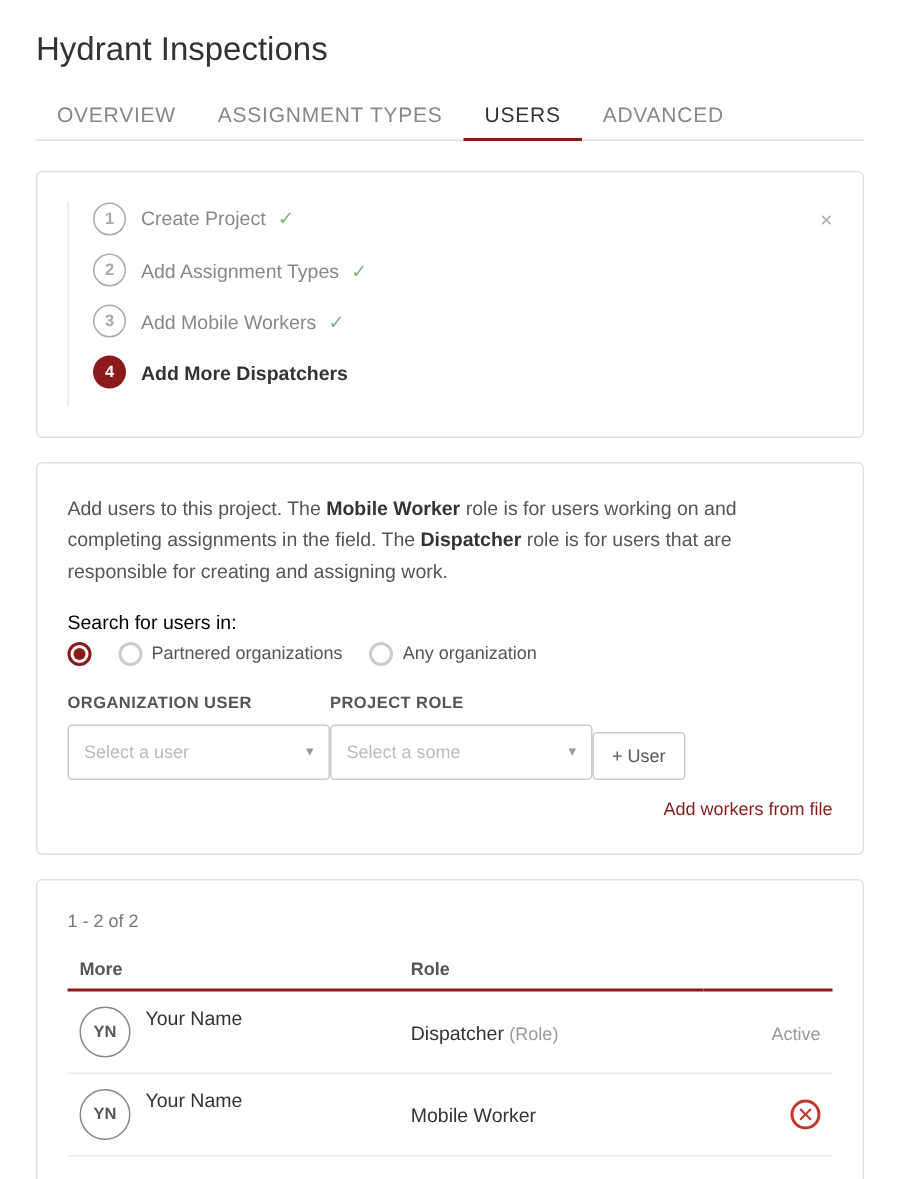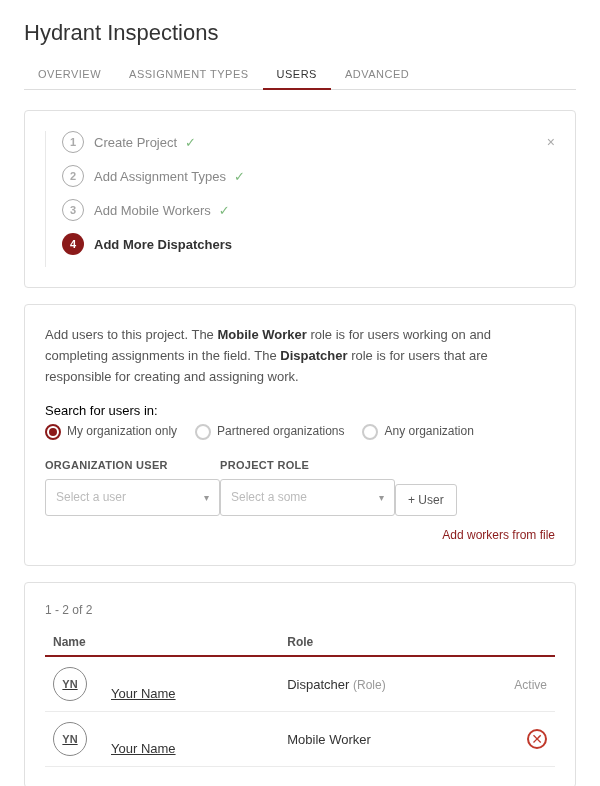--- a/index.html
+++ b/index.html
@@ -22,21 +22,21 @@
       color: #333;
       margin-bottom: 14px;
     }
     .nav-tabs {
       display: flex;
       gap: 0;
       border-bottom: 1px solid #ddd;
       margin-bottom: 20px;
     }
     .nav-tab {
-      font-size: 11px;
+      font-size: 14px;
       font-weight: 500;
       letter-spacing: 0.5px;
       color: #888;
       padding: 8px 14px;
       cursor: pointer;
       text-transform: uppercase;
       border-bottom: 2px solid transparent;
       margin-bottom: -1px;
     }
     .nav-tab.active {
@@ -143,21 +143,20 @@
       margin-left: 2px;
     }
     .step-close {
       color: #aaa;
       font-size: 14px;
       margin-left: auto;
       cursor: pointer;
     }
     .step-item-inner {
       display: flex;
-      align-items: center;
       flex: 1;
       gap: 6px;
     }
 
     
     .search-section {
       font-size: 13px;
       color: #555;
       line-height: 1.6;
     }
@@ -283,23 +282,22 @@
     .user-table tbody tr {
       border-bottom: 1px solid #ebebeb;
     }
     .user-table td {
       padding: 10px 8px;
       font-size: 13px;
       vertical-align: middle;
     }
     .user-cell {
       display: flex;
-      align-items: flex-end;
-      gap: 24px;
-      text-decoration: underline;
+      align-items: flex-start;
+      gap: 10px;
     }
     .avatar {
       width: 34px;
       height: 34px;
       border-radius: 50%;
       border: 1.5px solid #888;
       display: flex;
       align-items: center;
       justify-content: center;
       font-size: 11px;
@@ -400,21 +398,20 @@
       <p>
         Add users to this project. The <span class="bold-text">Mobile Worker</span> role is for users working on and completing assignments in the field. The <span class="bold-text">Dispatcher</span> role is for users that are responsible for creating and assigning work.
       </p>
       <div class="search-label">Search for users in:</div>
       <div class="radio-group">
 
         <label class="radio-item">
           <div class="radio-circle selected">
             <div class="radio-dot"></div>
           </div>
-          <span>My organization only</span>
         </label>
 
         <label class="radio-item">
           <div class="radio-circle"></div>
           <span>Partnered organizations</span>
         </label>
 
         <label class="radio-item">
           <div class="radio-circle"></div>
           <span>Any organization</span>
@@ -440,21 +437,21 @@
       </div>
       <div class="add-workers-link">Add workers from file</div>
     </div>
   </div>
 
   <div class="card">
     <div class="table-count">1 - 2 of 2</div>
     <table class="user-table">
       <thead>
         <tr>
-          <th>Name</th>
+          <th>More</th>
           <th>Role</th>
           <th></th>
         </tr>
       </thead>
       <tbody>
 
         <tr class="table-row">
           <td>
             <div class="user-cell">
               <div class="avatar">YN</div>

